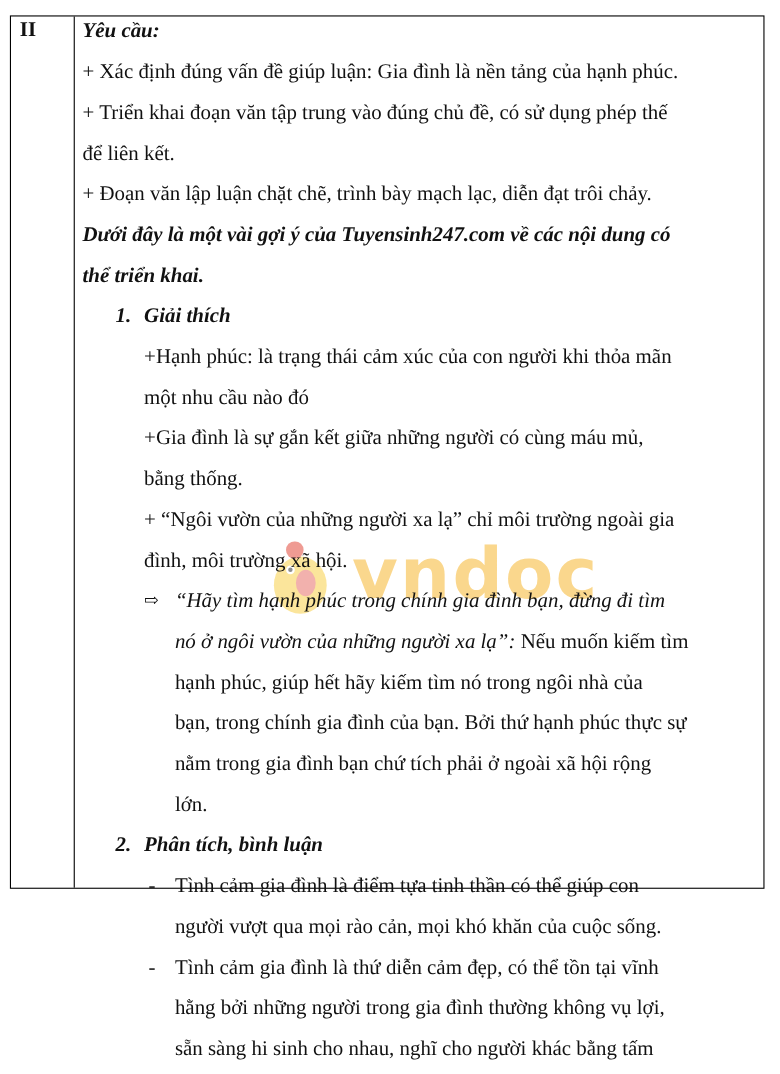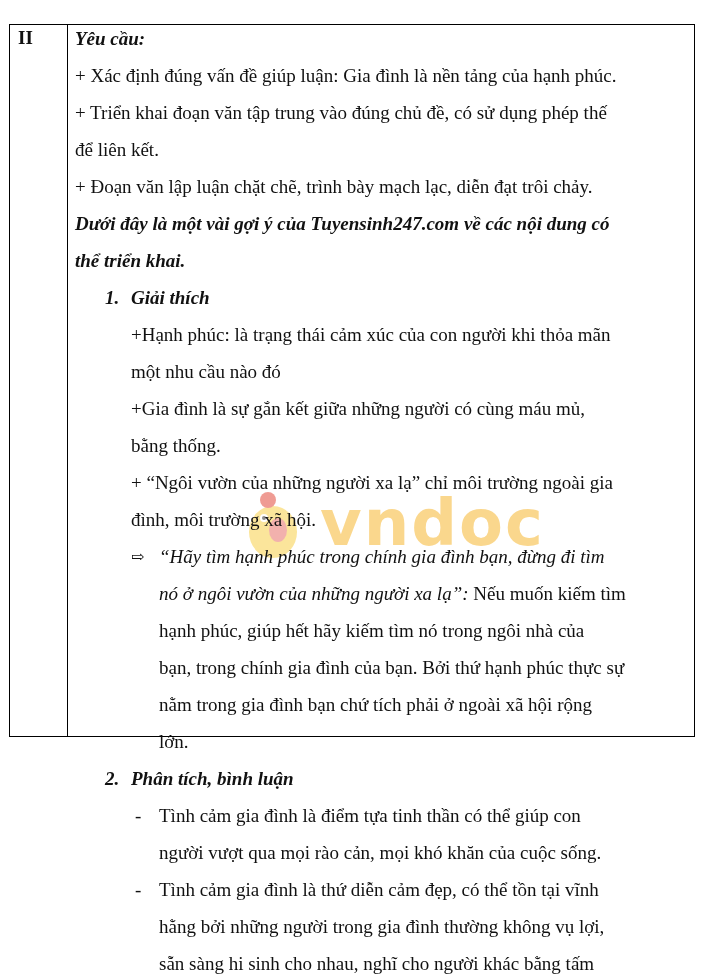--- a/index.html
+++ b/index.html
@@ -1,18 +1,18 @@
 <!DOCTYPE html>
 <html><head>
 <meta charset="utf-8">
 <style>
   html, body { margin: 0; padding: 0; background: #ffffff; }
   body { width: 709px; height: 976px; position: relative; overflow: hidden;
          font-family: "Liberation Serif", "DejaVu Serif", serif; color: #111; }
-  .table { position: absolute; left: 9px; top: 24px; width: 686px; height: 713px;
+  .table { position: absolute; left: 9px; top: 14px; width: 686px; height: 794px;
            border: 1.5px solid #000; box-sizing: border-box; }
   .divider { position: absolute; left: 57px; top: 0; bottom: 0; width: 0; border-left: 1.5px solid #000; }
   .col-num { position: absolute; left: 8px; top: 2px; font-weight: bold; font-size: 19px; }
   .content { position: absolute; left: 65px; top: 0; right: 10px; }
   .line { position: absolute; font-size: 19px; line-height: 24px; white-space: nowrap; }
   .bi { font-weight: bold; font-style: italic; text-align: center; }
   .i { font-style: italic; }
   .watermark { position: absolute; left: 240px; top: 492px; width: 340px; height: 70px; pointer-events: none; opacity: 0.55; }
   .wm-text { position: absolute; left: 80px; top: -6px; font-family: "DejaVu Sans", sans-serif; font-weight: bold;
              font-size: 64px; color: #f7b731; letter-spacing: 2px; }

